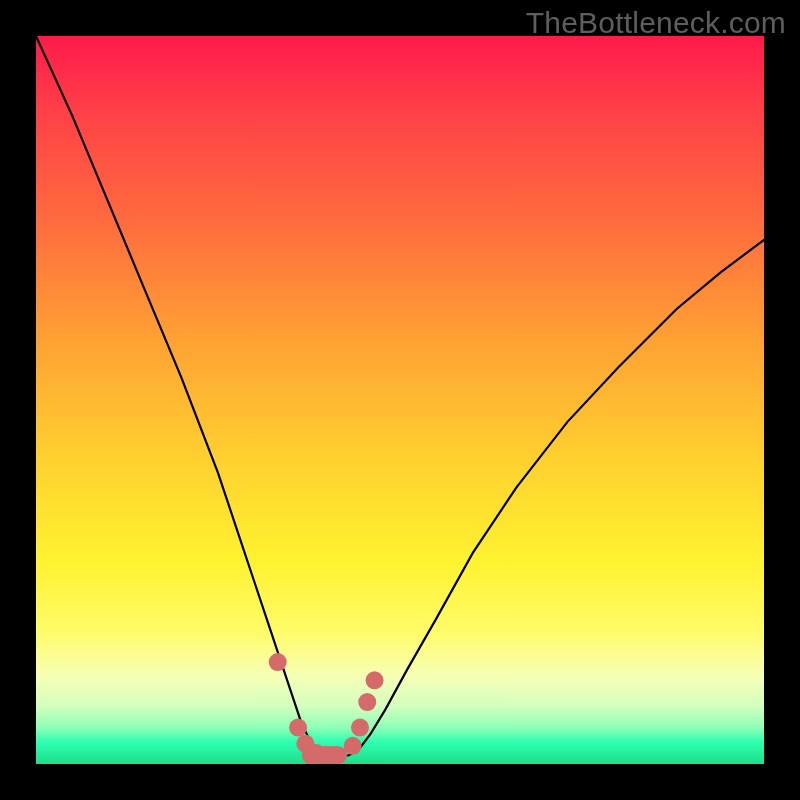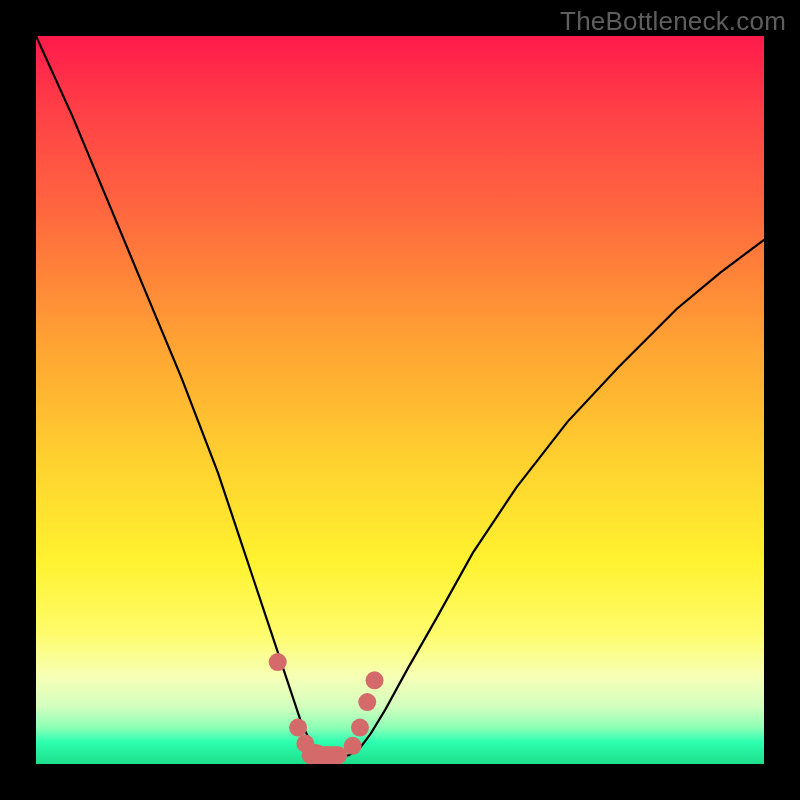--- a/index.html
+++ b/index.html
@@ -40,21 +40,21 @@
       #8dffb6 95%,
       #2dffb0 97%,
       #1dde8a 100%
     );
   }
   .watermark {
     position: absolute;
     top: 6px;
     right: 14px;
     color: #5e5e5e;
-    font-size: 26px;
+    font-size: 30px;
     font-weight: 500;
     letter-spacing: 0.2px;
     z-index: 5;
     user-select: none;
   }
   svg.curve {
     position: absolute;
     left: 0;
     top: 0;
     width: 728px;

